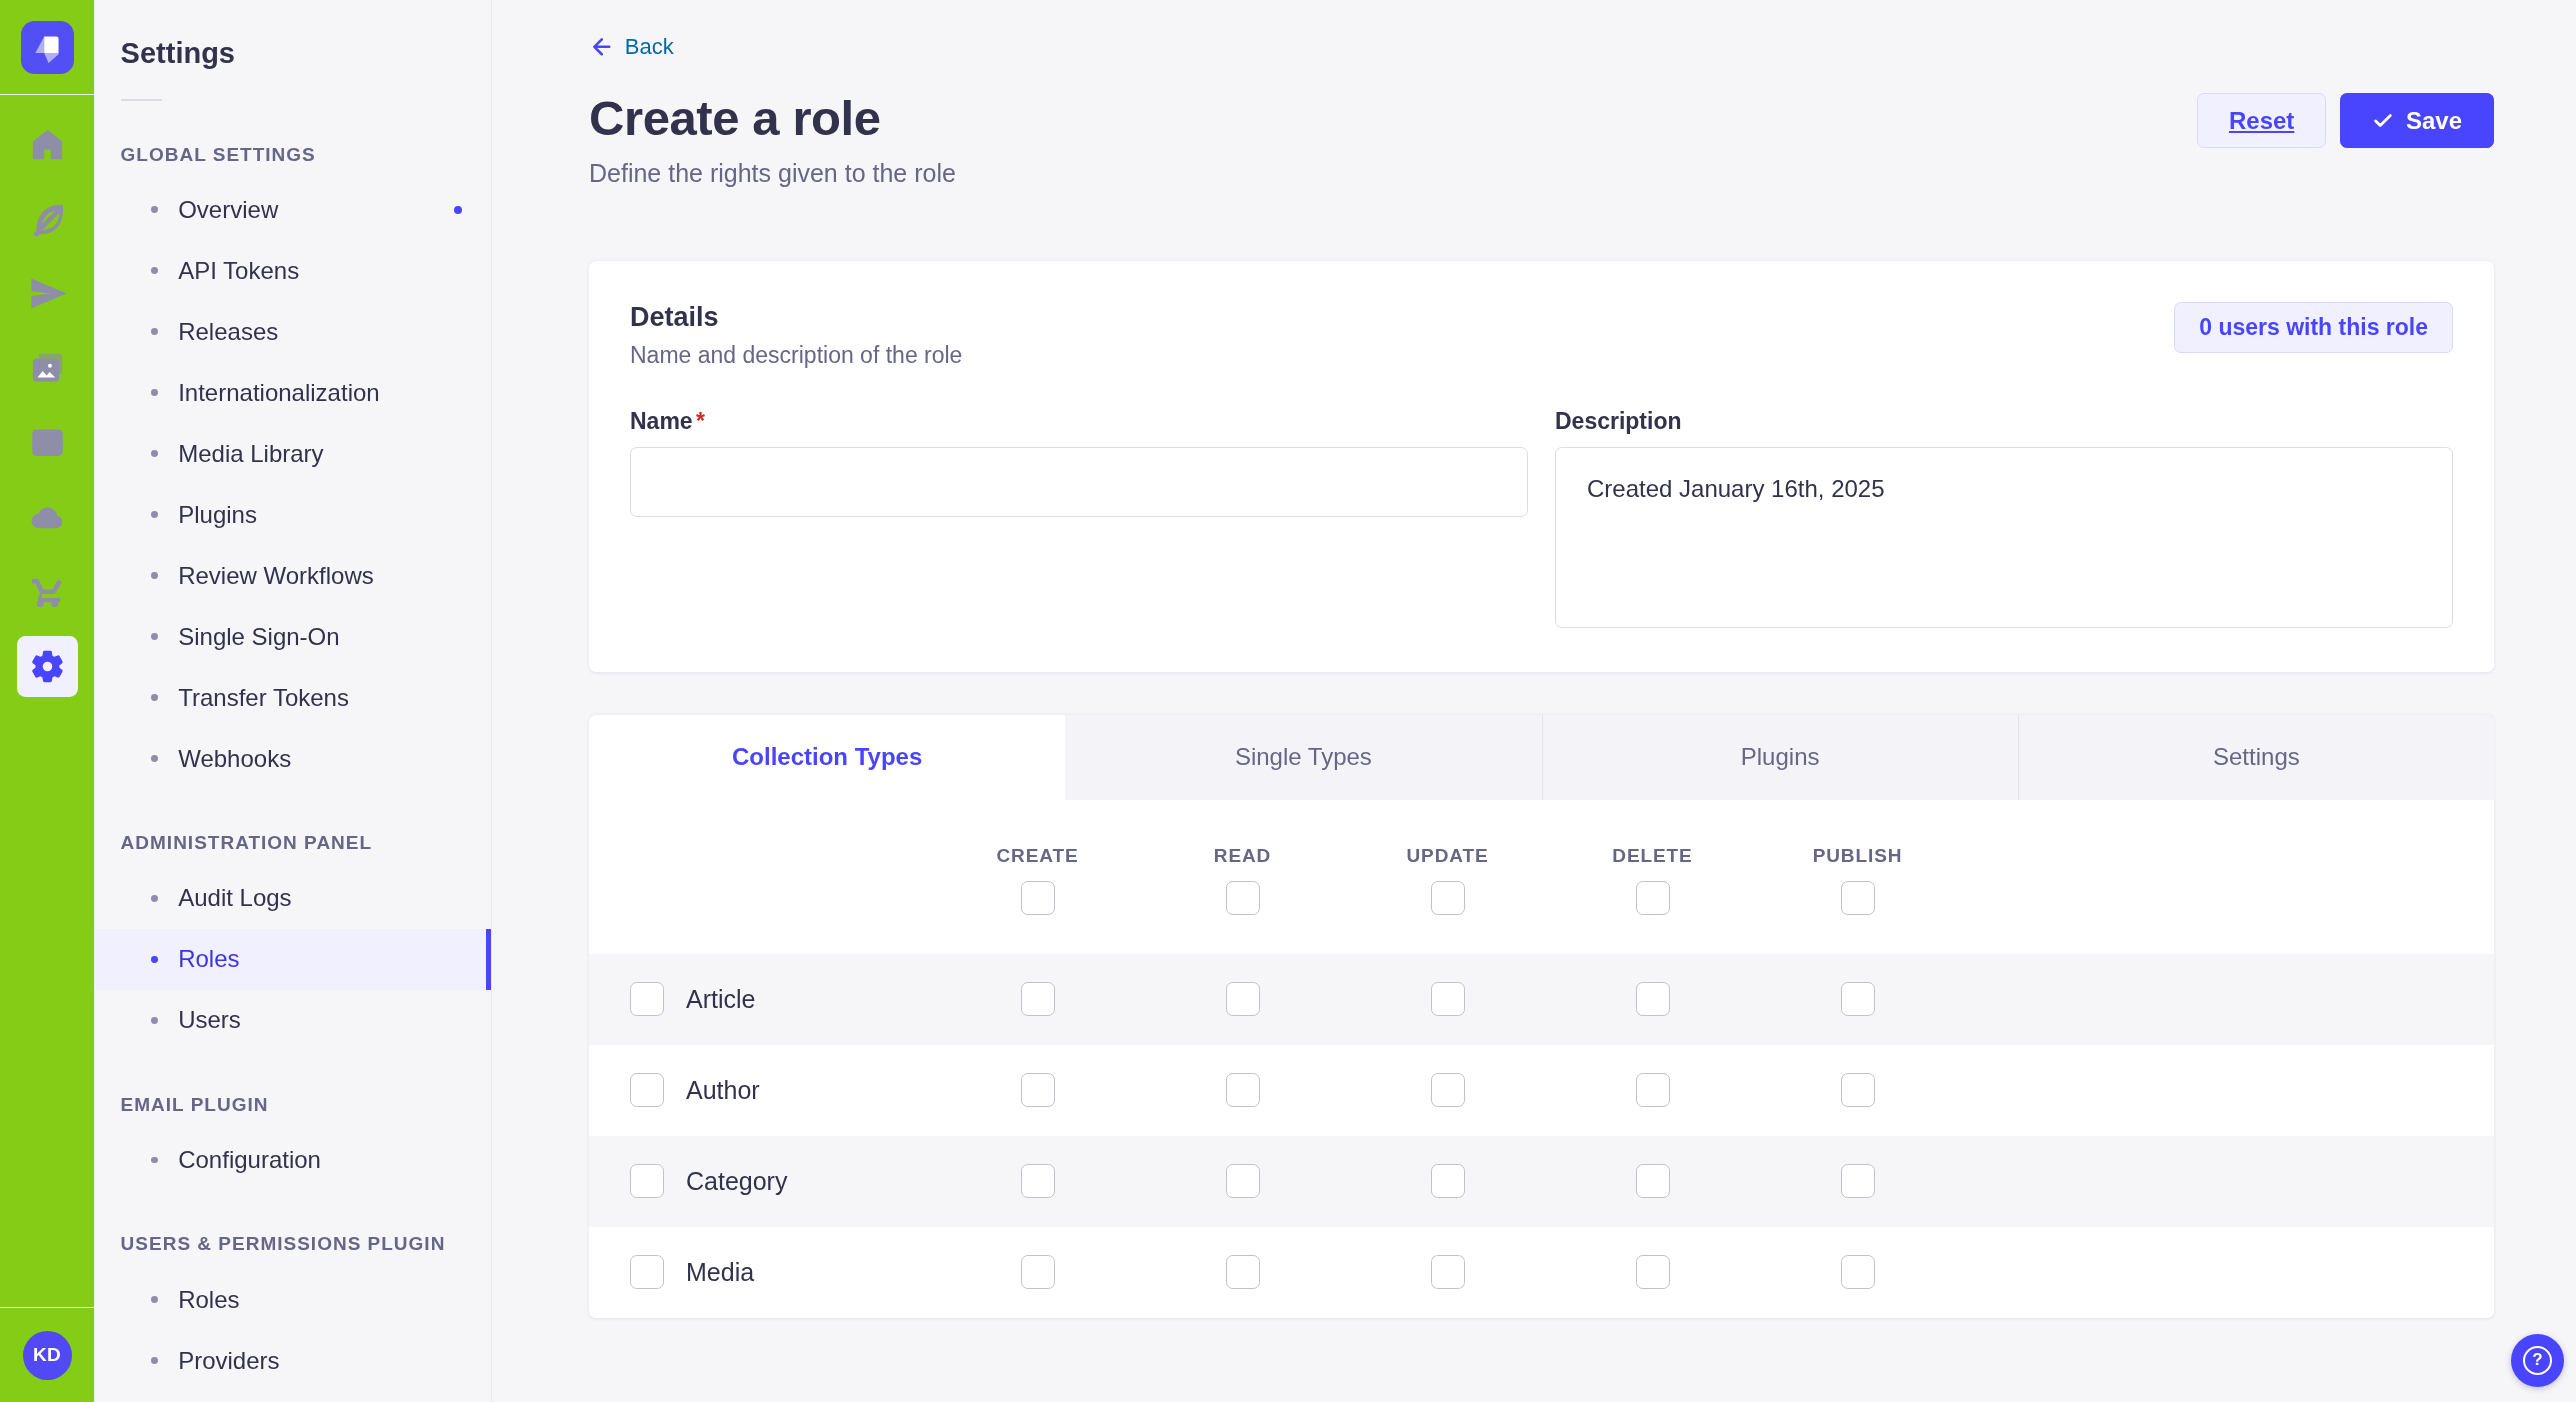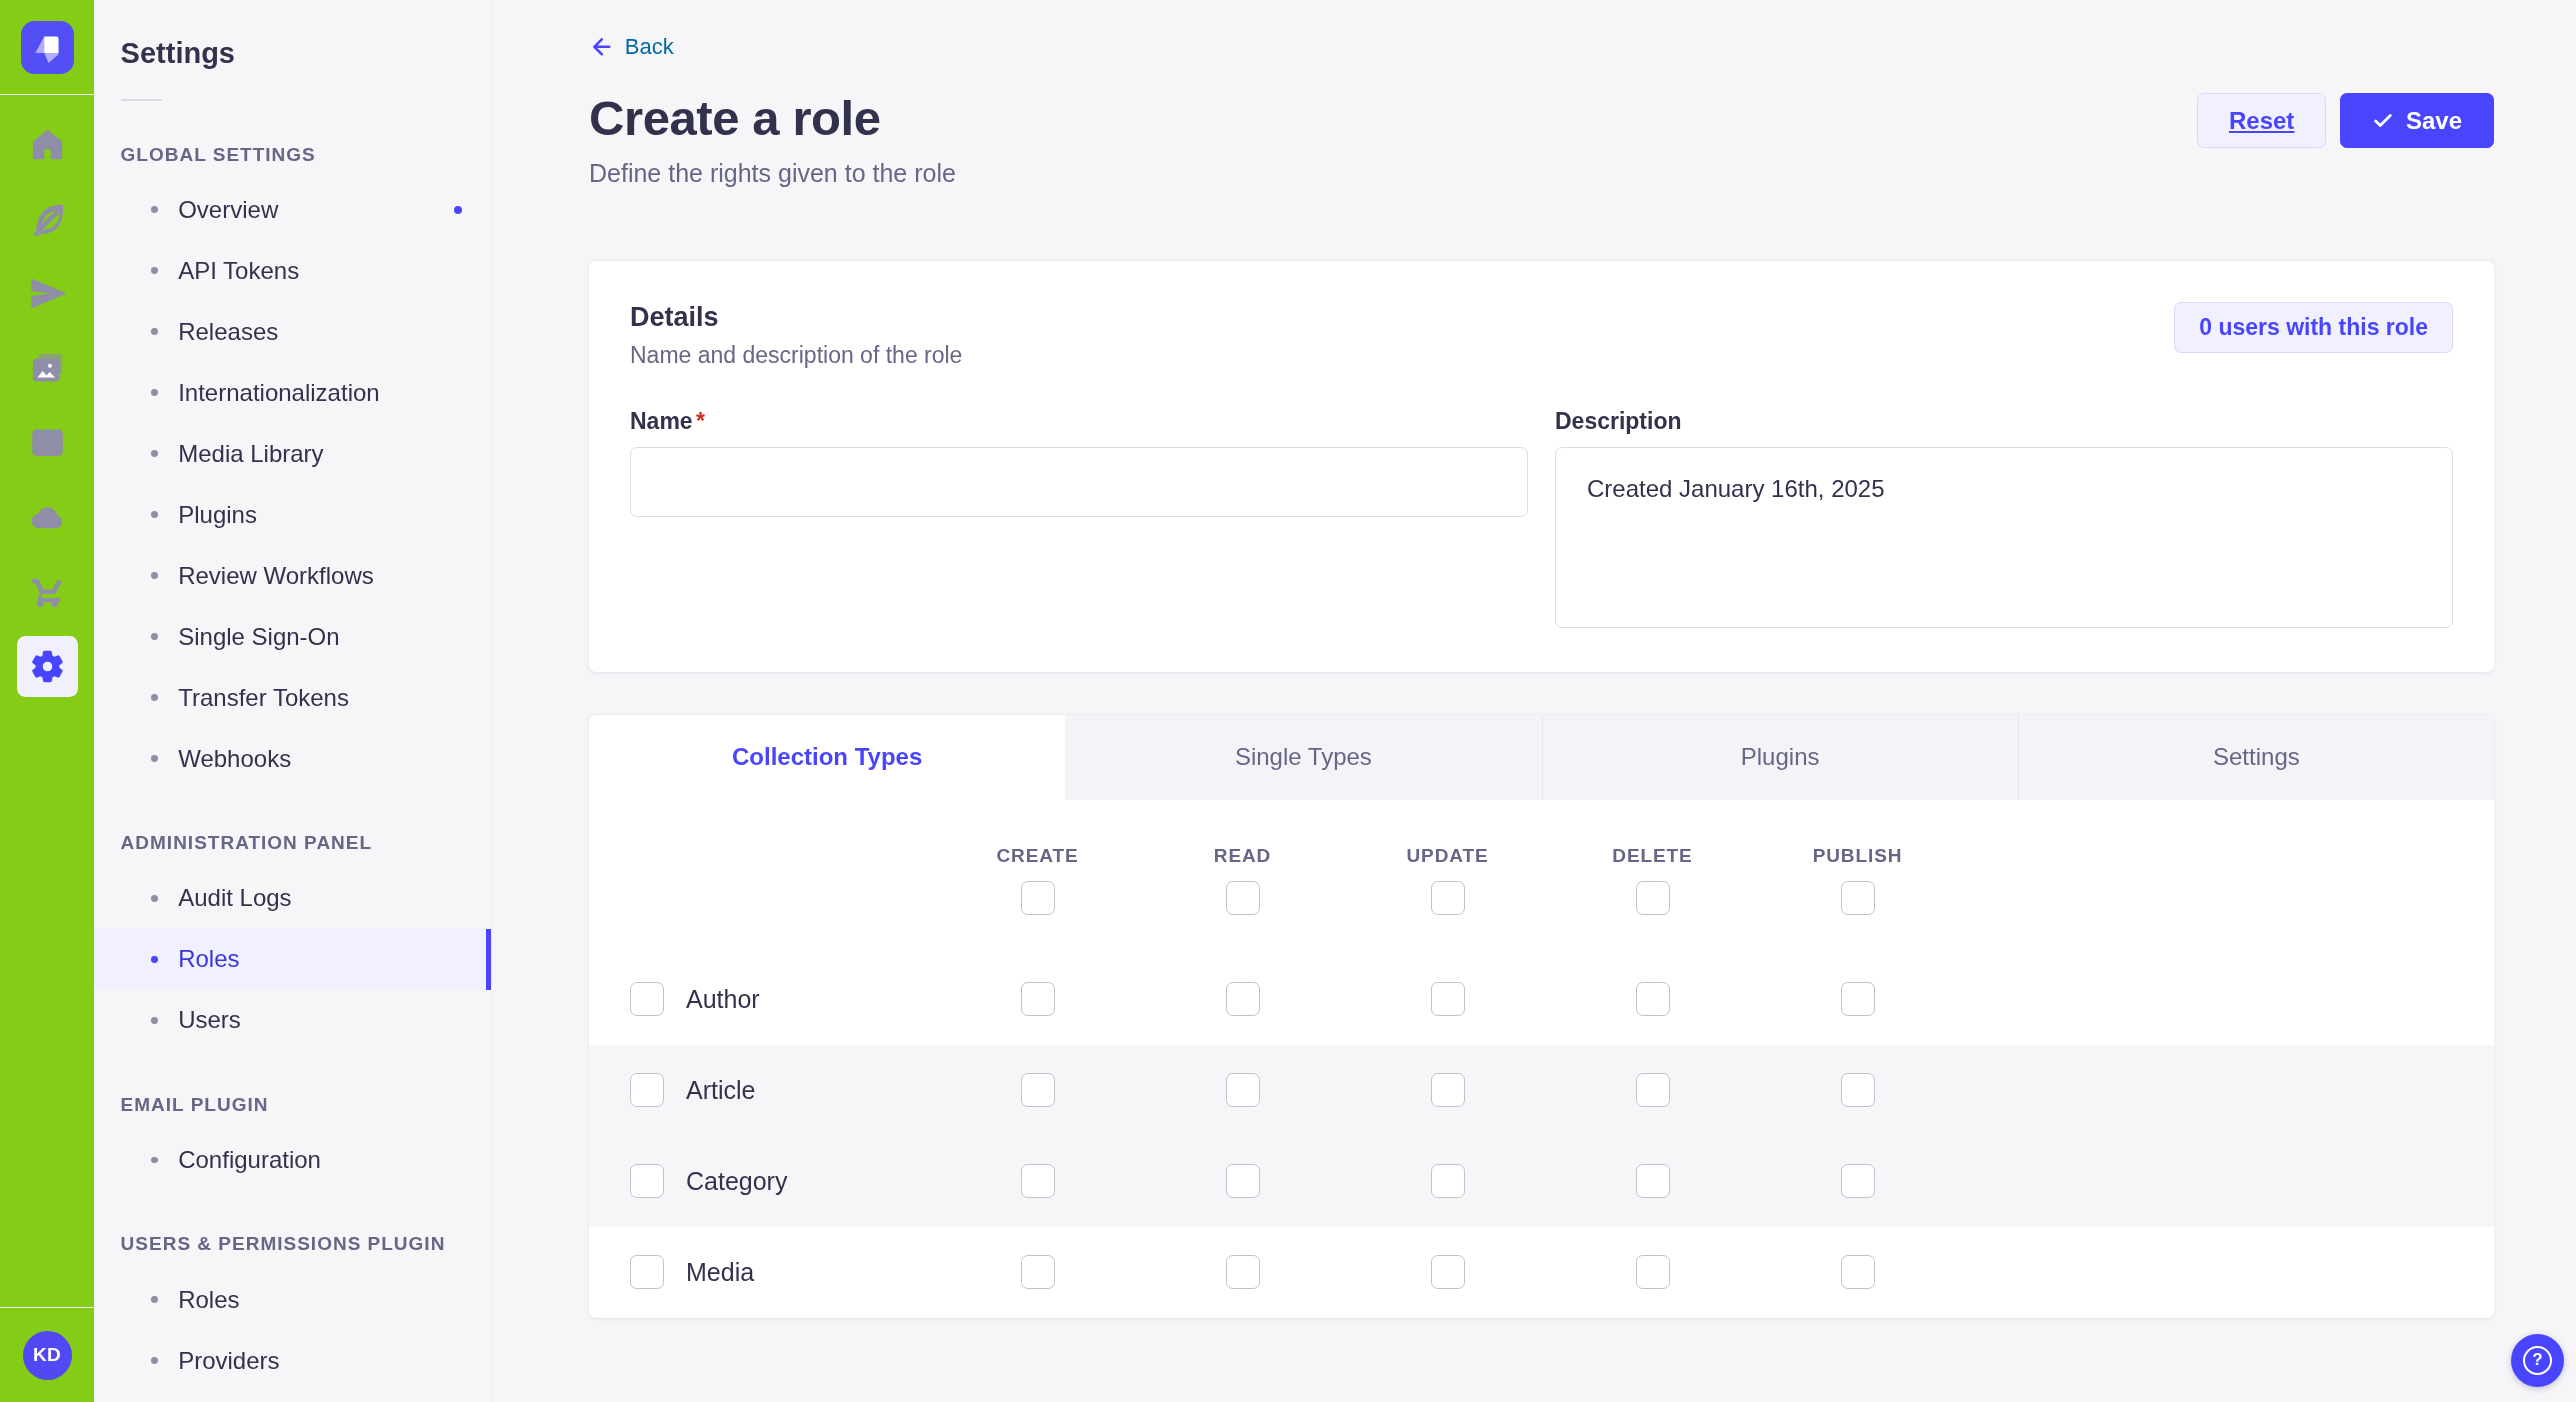--- a/index.html
+++ b/index.html
@@ -335,47 +335,47 @@
           <span class="col-label">DELETE</span>
           <span class="cb"></span>
         </div>
       <div class="col-cell">
           <span class="col-label">PUBLISH</span>
           <span class="cb"></span>
         </div>
       <div></div>
     </div>
 
+    <div class="perm-grid-row perm-row alt">
+      <div class="row-first">
+          <span class="cb"></span>
+          <span class="row-label">Article</span>
+        </div>
+      <div class="center">
+          <span class="cb"></span>
+        </div>
+      <div class="center">
+          <span class="cb"></span>
+        </div>
+      <div class="center">
+          <span class="cb"></span>
+        </div>
+      <div class="center">
+          <span class="cb"></span>
+        </div>
+      <div class="center">
+          <span class="cb"></span>
+        </div>
+      <div></div>
+    </div>
+
     <div class="perm-grid-row perm-row">
       <div class="row-first">
           <span class="cb"></span>
           <span class="row-label">Author</span>
-        </div>
-      <div class="center">
-          <span class="cb"></span>
-        </div>
-      <div class="center">
-          <span class="cb"></span>
-        </div>
-      <div class="center">
-          <span class="cb"></span>
-        </div>
-      <div class="center">
-          <span class="cb"></span>
-        </div>
-      <div class="center">
-          <span class="cb"></span>
-        </div>
-      <div></div>
-    </div>
-
-    <div class="perm-grid-row perm-row alt">
-      <div class="row-first">
-          <span class="cb"></span>
-          <span class="row-label">Article</span>
         </div>
       <div class="center">
           <span class="cb"></span>
         </div>
       <div class="center">
           <span class="cb"></span>
         </div>
       <div class="center">
           <span class="cb"></span>
         </div>

